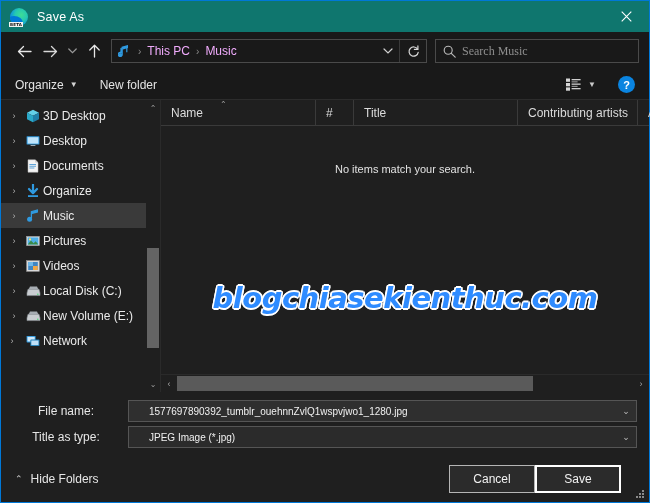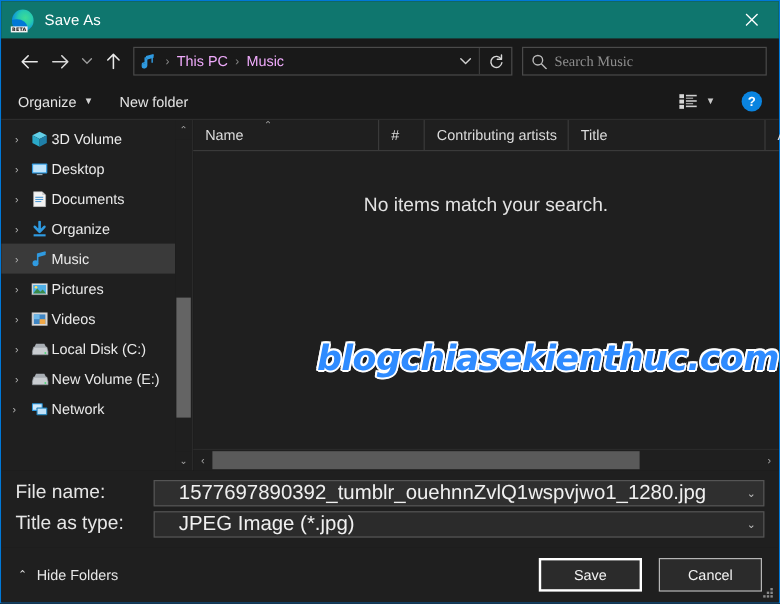--- a/index.html
+++ b/index.html
@@ -174,24 +174,24 @@
     border-right:1px solid #3a3a3a;padding-left:10px;
     color:#dcdcdc;font-size:12px;white-space:nowrap;overflow:hidden;
   }
   .sort-asc{
     position:absolute;top:1px;left:50%;margin-left:-18px;
     color:#9e9e9e;font-size:8px;line-height:8px;
   }
   .listarea{flex:1 1 auto;position:relative;overflow:hidden;}
   .empty-msg{
     position:absolute;left:0;right:0;top:37px;text-align:center;
-    color:#e2e2e2;font-size:16px;
+    color:#e2e2e2;font-size:11px;
   }
   .watermark{
-    position:absolute;left:0;right:0;top:155px;text-align:right;
+    position:absolute;left:0;right:0;top:155px;text-align:center;
     font-family:"DejaVu Sans",sans-serif;
     font-size:29px;font-weight:bold;font-style:italic;
     color:#2e8bff;letter-spacing:-.5px;
     text-shadow:
       -1.4px -1.4px 0 #ffffff, 1.4px -1.4px 0 #ffffff,
       -1.4px  1.4px 0 #ffffff, 1.4px  1.4px 0 #ffffff,
        0 -1.6px 0 #ffffff, 0 1.6px 0 #ffffff,
       -1.6px 0 0 #ffffff, 1.6px 0 0 #ffffff;
     white-space:nowrap;
   }
@@ -205,30 +205,30 @@
   }
   .hs-track{flex:1 1 auto;position:relative;}
   .hs-thumb{position:absolute;top:1px;bottom:1px;left:0;background:#5a5a5a;}
 
   
   .form{
     flex:0 0 auto;background:#1f1f1f;padding:8px 12px 4px 12px;
   }
   .form-row{display:flex;align-items:center;height:22px;margin-bottom:4px;}
   .form-label{
-    width:115px;flex:0 0 115px;text-align:left;padding-right:9px;
-    color:#e6e6e6;font-size:16px;box-sizing:border-box;
+    width:115px;flex:0 0 115px;text-align:center;padding-right:9px;
+    color:#e6e6e6;font-size:12px;box-sizing:border-box;
   }
   .combo{
     flex:1 1 auto;height:22px;border:1px solid #555;background:#2b2b2b;
     display:flex;align-items:center;box-sizing:border-box;min-width:0;
   }
   .combo.fname{background:#2f2f2f;}
   .combo-val{
-    flex:1 1 auto;color:#f0f0f0;font-size:17px;padding-left:20px;
+    flex:1 1 auto;color:#f0f0f0;font-size:10px;padding-left:20px;
     white-space:nowrap;overflow:hidden;text-overflow:clip;
   }
   .combo-caret{
     width:20px;flex:0 0 20px;display:flex;align-items:center;justify-content:center;
     color:#bdbdbd;font-size:9px;
   }
 
   
   .footer{
     flex:0 0 auto;height:46px;display:flex;align-items:center;
@@ -359,21 +359,21 @@
       <div class="tree" id="tree">
           <div class="tree-row">
             <span class="tw">›</span>
             <span class="tree-ic">
               <svg xmlns="http://www.w3.org/2000/svg" width="14" height="14" viewBox="0 0 14 14">
                 <path d="M7 0.8 L13 3.8 L7 6.8 L1 3.8 Z" fill="#63d0e8"></path>
                 <path d="M1 3.8 L7 6.8 V13.2 L1 10.2 Z" fill="#2aa9c9"></path>
                 <path d="M13 3.8 L7 6.8 V13.2 L13 10.2 Z" fill="#1f7fa8"></path>
               </svg>
             </span>
-            <span class="tree-label">3D Volume</span>
+            <span class="tree-label">3D Desktop</span>
           </div>
           <div class="tree-row">
             <span class="tw">›</span>
             <span class="tree-ic">
               <svg xmlns="http://www.w3.org/2000/svg" width="14" height="14" viewBox="0 0 14 14">
                 <rect x="0.6" y="2.2" width="12.8" height="8.4" rx="0.6" fill="#2f9ae0"></rect>
                 <rect x="1.6" y="3.2" width="10.8" height="6.4" fill="#bfe4fb"></rect>
                 <rect x="4.6" y="11" width="4.8" height="1" fill="#9aa8b2"></rect>
               </svg>
             </span>
@@ -483,25 +483,25 @@
 
     <div class="filepane">
       <div class="colhead" id="colhead">
           <div class="col" style="width: 155px; flex: 0 0 155px;">
             <span class="sort-asc">⌃</span>
             <span>Name</span>
           </div>
           <div class="col" style="width: 38px; flex: 0 0 38px;">
             <span>#</span>
           </div>
+          <div class="col" style="width: 164px; flex: 0 0 164px;">
+            <span>Title</span>
+          </div>
           <div class="col" style="width: 120px; flex: 0 0 120px;">
             <span>Contributing artists</span>
-          </div>
-          <div class="col" style="width: 164px; flex: 0 0 164px;">
-            <span>Title</span>
           </div>
           <div class="col" style="width: 14px; flex: 0 0 14px;">
             <span>A</span>
           </div>
         </div>
       <div class="listarea">
         <div class="empty-msg">No items match your search.</div>
         <div class="watermark">blogchiasekienthuc.com</div>
       </div>
       <div class="hscroll">
@@ -530,22 +530,22 @@
       </div>
     </div>
   </div>
 
   <div class="footer">
     <div class="hide-folders">
       <span class="hf-caret">⌃</span>
       <span>Hide Folders</span>
     </div>
     <div class="footer-spacer"></div>
+    <div class="btn secondary">Cancel</div>
     <div class="btn primary">Save</div>
-    <div class="btn secondary">Cancel</div>
 
     <div class="grip">
       <i style="left:6px;top:0;"></i>
       <i style="left:3px;top:3px;"></i>
         <i style="left:6px;top:3px;"></i>
       <i style="left:0;top:6px;"></i>
         <i style="left:3px;top:6px;"></i>
         <i style="left:6px;top:6px;"></i>
     </div>
   </div>

